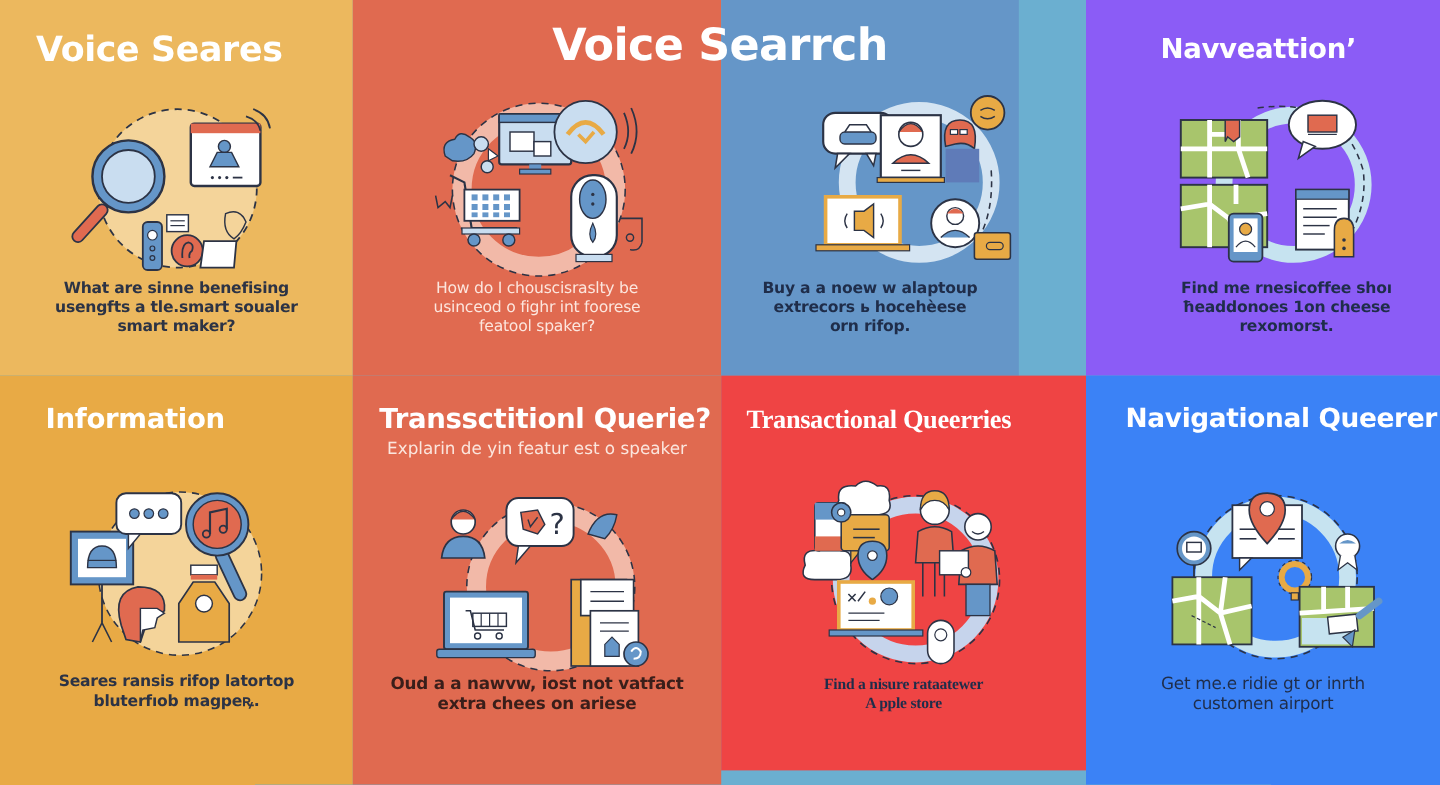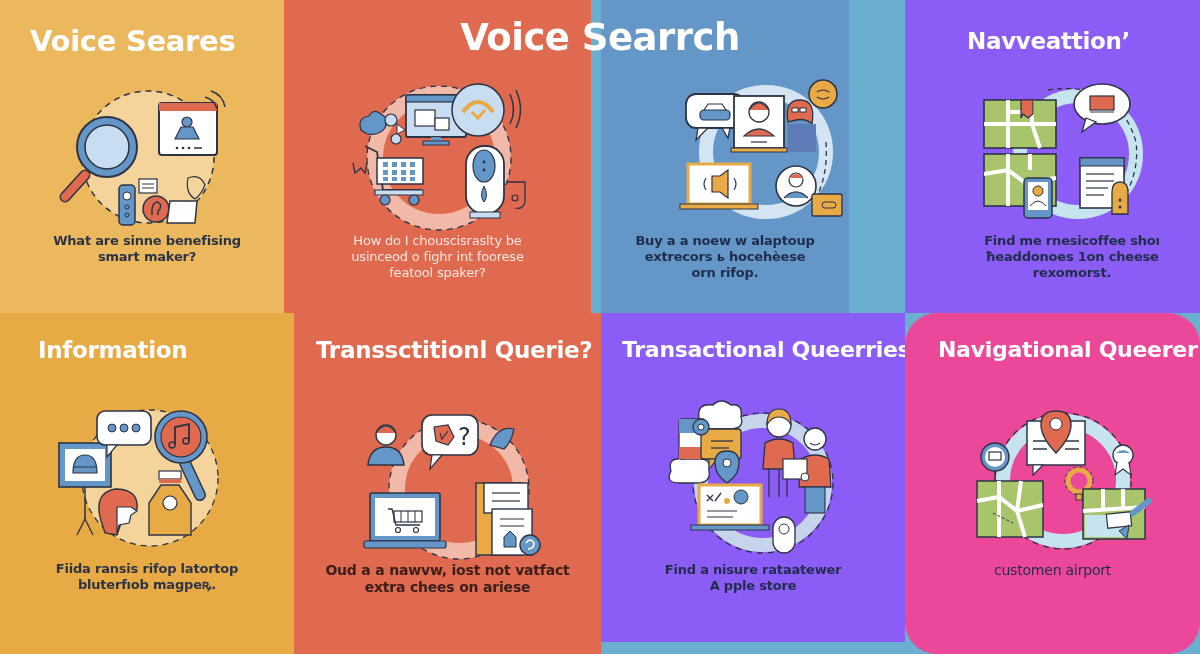--- a/index.html
+++ b/index.html
@@ -75,25 +75,26 @@
           <circle cx="101" cy="124" r="13" fill="#E06A50" stroke="#2C3345" stroke-width="1.5"></circle>
           <path d="M97 130 Q96 118 102 117 Q107 118 105 124 Q102 126 103 130" fill="none" stroke="#2C3345" stroke-width="1.5"></path>
         </g>
 
         <path d="M115 116 L142 116 L140 138 L112 138 Z" fill="#fff" stroke="#2C3345" stroke-width="1.5"></path>
         <path d="M133 93 Q145 88 150 100 Q146 110 140 114 Q130 108 133 93 Z" fill="#F4D49A" stroke="#2C3345" stroke-width="1.2"></path>
       </svg>
     </div>
     <div class="caption" style="top:233px;color:#2C3345;">
       <span class="line">What are sinne benefising</span>
+      <span class="line">usengfts a tle.smart soualer</span>
       <span class="line">smart maker?</span>
     </div>
   </div>
 
-  <div class="panel" style="left:284px;top:0;width:307px;height:313px;background:#E06A50;">
+  <div class="panel" style="left:294px;top:0;width:307px;height:313px;background:#E06A50;">
     <div class="illus" style="left:55px;top:78px;width:200px;height:150px;">
       <svg viewBox="0 0 200 150">
         <circle cx="100" cy="80" r="64" fill="none" stroke="#F2B9A8" stroke-width="16"></circle>
         <circle cx="100" cy="80" r="72" fill="none" stroke="#2C3345" stroke-width="1.3" stroke-dasharray="6 5"></circle>
         <g>
           <path d="M22 52 Q18 40 30 38 Q34 30 42 36 Q50 40 46 50 Q40 58 28 56 Z" fill="#6596C8" stroke="#2C3345" stroke-width="1.2"></path>
           <circle cx="52" cy="42" r="6" fill="#C9DDF0" stroke="#2C3345" stroke-width="1.2"></circle>
           <circle cx="57" cy="61" r="5" fill="#C9DDF0" stroke="#2C3345" stroke-width="1.2"></circle>
           <path d="M58 46 L66 52 L58 56 Z" fill="#fff" stroke="#2C3345" stroke-width="1"></path>
         </g>
@@ -293,27 +294,28 @@
         </g>
         <g>
           <rect x="104" y="68" width="22" height="8" fill="#fff" stroke="#2C3345" stroke-width="1.2"></rect>
           <path d="M94 132 L94 100 L106 82 L124 82 L136 100 L136 132 Z" fill="#E8AA45" stroke="#2C3345" stroke-width="1.4"></path>
           <rect x="104" y="76" width="22" height="4" fill="#E06A50"></rect>
           <circle cx="115" cy="100" r="7" fill="#fff" stroke="#2C3345" stroke-width="1.2"></circle>
         </g>
       </svg>
     </div>
     <div class="caption" style="top:248px;color:#2C3345;">
-      <span class="line">Fiida ransis rifop latortop</span>
+      <span class="line">Seares ransis rifop latortop</span>
       <span class="line">bluterfıob magpeꝶ.</span>
     </div>
   </div>
 
   <div class="panel" style="left:294px;top:313px;width:307px;height:341px;background:#E06A50;">
     <div class="title" style="left:22px;top:24px;font-size:23px;text-align:center;">Transsctitionl Querie?</div>
+    <div class="subtitle" style="top:53px;">Explarin de yin featur est o speaker</div>
     <div class="illus" style="left:70px;top:98px;width:185px;height:150px;">
       <svg viewBox="0 0 185 150">
         <circle cx="95" cy="78" r="62" fill="none" stroke="#F2B9A8" stroke-width="16"></circle>
         <circle cx="95" cy="78" r="70" fill="none" stroke="#2C3345" stroke-width="1.3" stroke-dasharray="6 5"></circle>
         <g>
           <circle cx="22" cy="24" r="10" fill="#fff" stroke="#2C3345" stroke-width="1.4"></circle>
           <path d="M12 22 Q22 8 32 22" fill="#E06A50" stroke="#2C3345" stroke-width="1.2"></path>
           <path d="M4 54 Q6 36 22 36 Q38 36 40 54 Z" fill="#6596C8" stroke="#2C3345" stroke-width="1.4"></path>
         </g>
         <g>
@@ -351,21 +353,21 @@
           <path d="M162 132 Q166 126 170 132 Q170 138 164 138" fill="none" stroke="#fff" stroke-width="1.6"></path>
         </g>
       </svg>
     </div>
     <div class="caption" style="top:249px;color:#3A1E1A;font-size:14px;line-height:17px;">
       <span class="line">Oud a a nawvw, iost not vatfact</span>
       <span class="line">extra chees on ariese</span>
     </div>
   </div>
 
-  <div class="panel" style="left:601px;top:313px;width:304px;height:329px;background:#8b5cf6;">
+  <div class="panel" style="left:601px;top:313px;width:304px;height:329px;background:#ef4444;font-family:Liberation Serif, serif;">
     <div class="title" style="left:21px;top:24px;font-size:22px;">Transactional Queerries</div>
     <div class="illus" style="left:62px;top:84px;width:185px;height:160px;">
       <svg viewBox="0 0 185 160">
         <circle cx="100" cy="86" r="62" fill="none" stroke="#C6D4EC" stroke-width="14"></circle>
         <circle cx="100" cy="86" r="70" fill="none" stroke="#2C3345" stroke-width="1.3" stroke-dasharray="6 5"></circle>
         <g>
           <path d="M36 20 Q34 6 50 8 Q58 0 68 8 Q80 6 78 20 Q82 32 66 32 L44 32 Q30 32 36 20 Z" fill="#fff" stroke="#2C3345" stroke-width="1.3"></path>
           <path d="M8 74 Q4 60 20 62 Q28 54 38 62 Q48 62 46 74 Q48 86 34 86 L16 86 Q2 86 8 74 Z" fill="#fff" stroke="#2C3345" stroke-width="1.3"></path>
         </g>
         <g>
@@ -409,21 +411,21 @@
           <circle cx="121" cy="132" r="5" fill="#fff" stroke="#2C3345"></circle>
         </g>
       </svg>
     </div>
     <div class="caption" style="top:249px;color:#1F2D4A;">
       <span class="line">Find a nisure rataatewer</span>
       <span class="line">A pple store</span>
     </div>
   </div>
 
-  <div class="panel" style="left:905px;top:313px;width:295px;height:341px;background:#ec4899;border-radius:32px;">
+  <div class="panel" style="left:905px;top:313px;width:295px;height:341px;background:#3b82f6;">
     <div class="title" style="left:33px;top:24px;font-size:22px;">Navigational Queerer</div>
     <div class="illus" style="left:68px;top:90px;width:180px;height:150px;">
       <svg viewBox="0 0 180 150">
         <circle cx="90" cy="78" r="60" fill="none" stroke="#C6E3F0" stroke-width="14"></circle>
         <circle cx="90" cy="78" r="68" fill="none" stroke="#2C3345" stroke-width="1.3" stroke-dasharray="6 5"></circle>
         <g>
           <rect x="54" y="18" width="58" height="44" fill="#fff" stroke="#2C3345" stroke-width="1.5"></rect>
           <path d="M60 62 L60 72 L70 62 Z" fill="#fff" stroke="#2C3345" stroke-width="1.2"></path>
           <line x1="60" y1="38" x2="74" y2="38" stroke="#2C3345" stroke-width="1.3"></line>
           <line x1="60" y1="46" x2="74" y2="46" stroke="#2C3345" stroke-width="1.3"></line>
@@ -457,18 +459,19 @@
           <rect x="110" y="86" width="62" height="50" fill="#A8C56C" stroke="#2C3345" stroke-width="1.5"></rect>
           <path d="M110 108 L172 104 M130 86 L130 108 M150 86 L150 104" stroke="#fff" stroke-width="4" fill="none"></path>
           <rect x="112" y="112" width="40" height="22" fill="#C6E3F0"></rect>
           <rect x="134" y="110" width="24" height="14" fill="#fff" stroke="#2C3345" stroke-width="1.2" transform="rotate(-6 146 117)"></rect>
           <path d="M160 110 L176 98" stroke="#6596C8" stroke-width="6" stroke-linecap="round"></path>
           <path d="M146 128 L156 122 L154 136 Z" fill="#6596C8" stroke="#2C3345"></path>
         </g>
       </svg>
     </div>
     <div class="caption" style="top:249px;color:#1F2D4A;font-weight:normal;font-size:14px;line-height:17px;">
+      <span class="line">Get me.e ridie gt or inrth</span>
       <span class="line">customen  airport</span>
     </div>
   </div>
 
   <div class="main-title">Voice Searrch</div>
 </div>
 
 </body></html>

